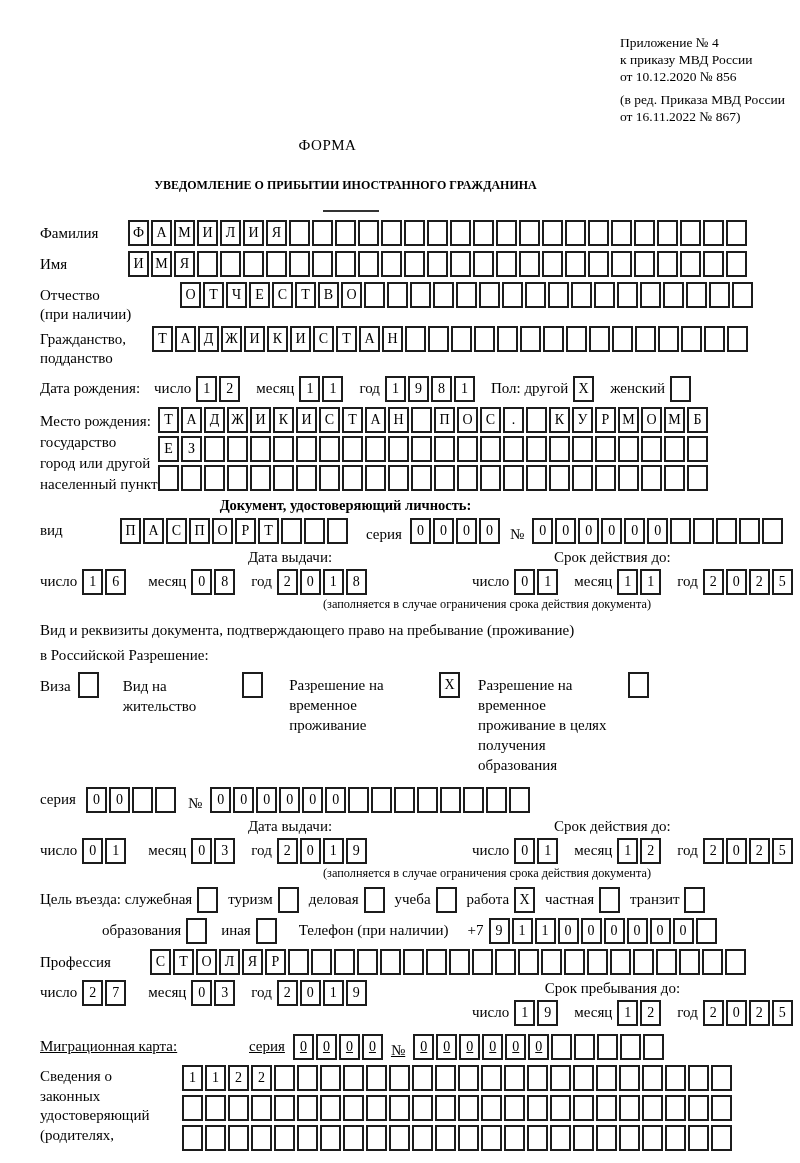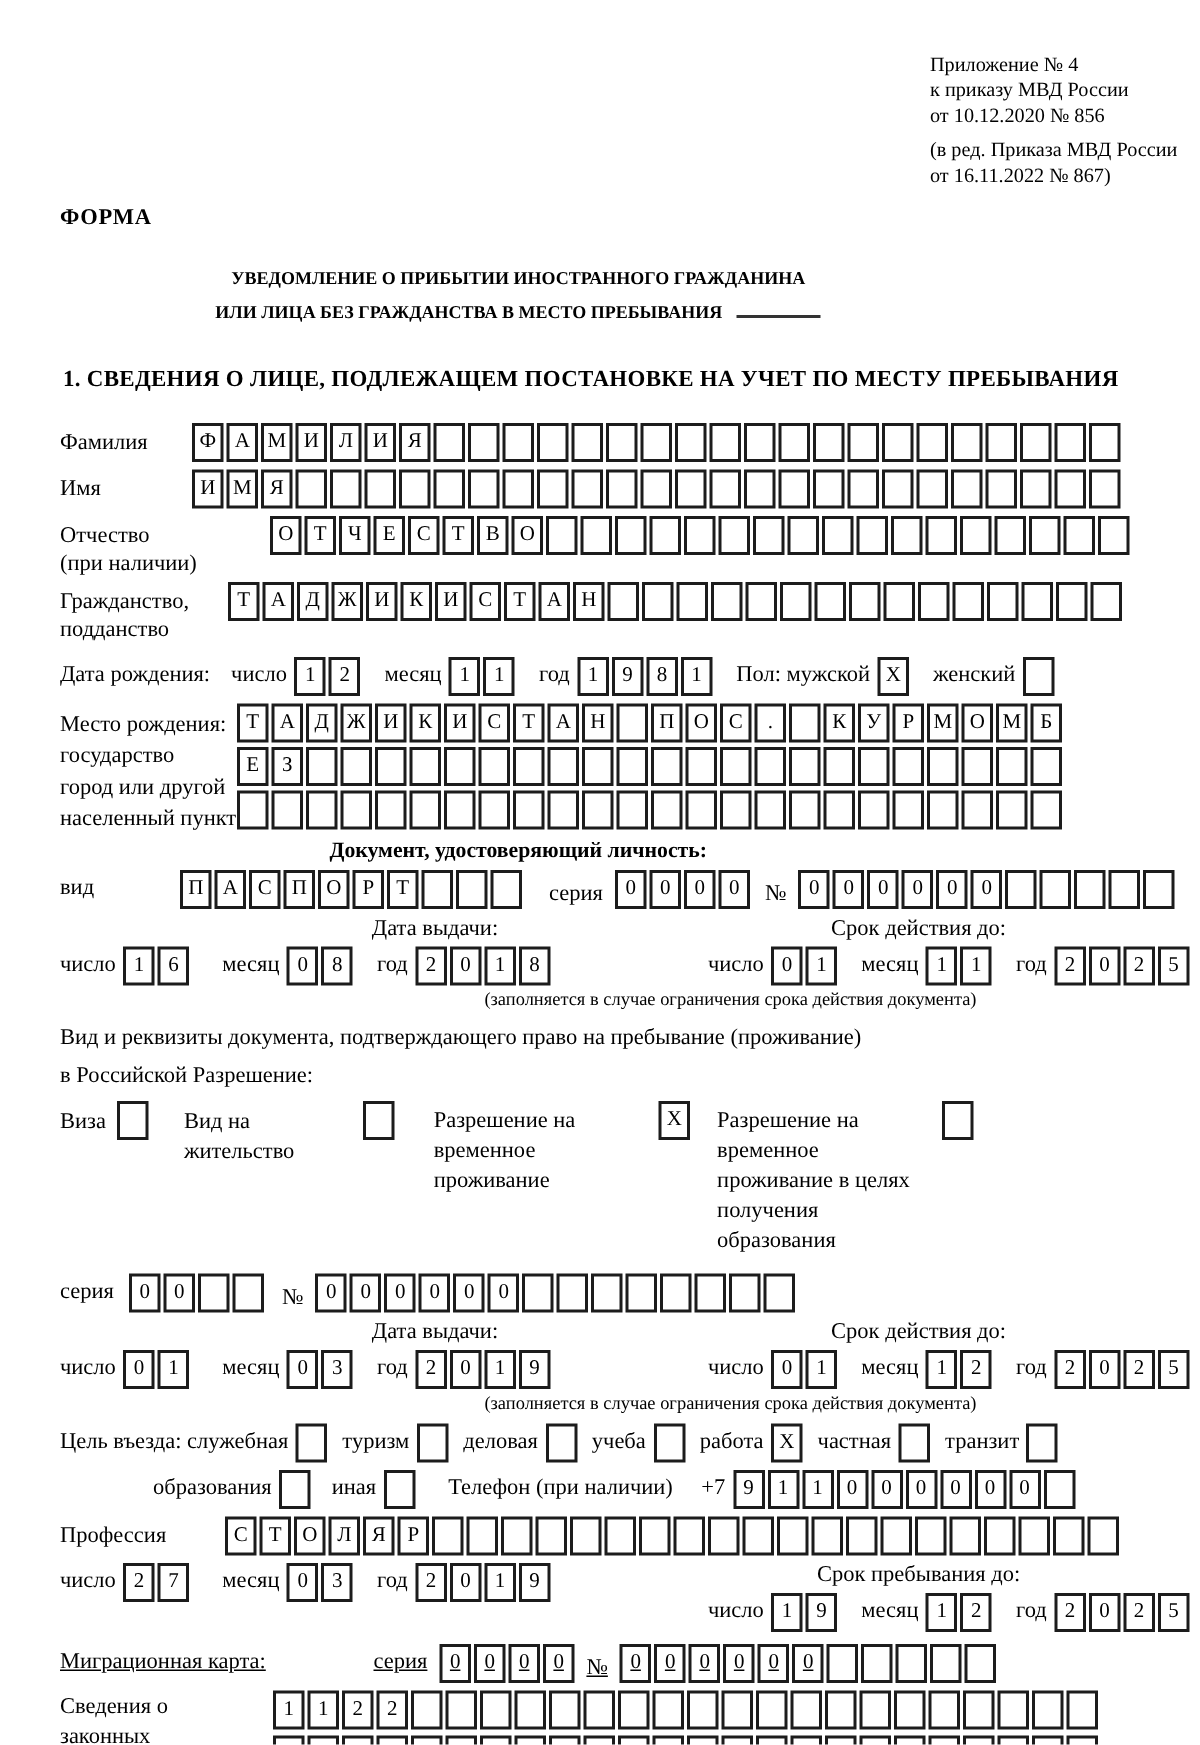--- a/index.html
+++ b/index.html
@@ -2,21 +2,21 @@
 <html><head>
 <meta charset="utf-8">
 <style>
   html,body{margin:0;padding:0;}
   body{width:800px;height:1163px;overflow:hidden;background:#fff;color:#000;
        font-family:"Liberation Serif","DejaVu Serif",serif;}
   .page{padding:34px 25px 0 40px;box-sizing:border-box;width:676px;height:1163px;}
 
   .top-right{margin-left:580px;font-size:13.5px;line-height:17px;white-space:nowrap;}
   .rev-block{margin-top:6px;}
-  .forma{margin-top:12px;text-align:left;padding-right:36px;font-weight:bold;font-size:15px;letter-spacing:.5px;}
+  .forma{margin-top:12px;text-align:center;padding-right:36px;font-weight:normal;font-size:15px;letter-spacing:.5px;}
 
   .title{margin-top:20px;text-align:center;font-weight:bold;font-size:12px;line-height:23px;}
   .blank{display:inline-block;width:56px;height:13px;border-bottom:2px solid #333;margin-left:10px;}
 
   .sec-heading{margin:24px 0 20px 2px;font-weight:bold;font-size:15.3px;white-space:nowrap;letter-spacing:.2px;}
 
   .row{display:flex;align-items:flex-start;margin-bottom:5px;}
   .cells{display:inline-flex;flex-wrap:nowrap;}
   .cell{box-sizing:border-box;flex:none;width:21px;height:26px;border:2px solid #1c1c1c;margin-right:2px;
         display:inline-flex;align-items:center;justify-content:center;font-size:14px;background:#fff;}
@@ -58,24 +58,23 @@
     <div class="rev-block">
       <div>(в ред. Приказа МВД России</div>
       <div>от 16.11.2022 № 867)</div>
     </div>
   </div>
 
   <div class="forma">ФОРМА</div>
 
   <div class="title">
     <div>УВЕДОМЛЕНИЕ О ПРИБЫТИИ ИНОСТРАННОГО ГРАЖДАНИНА</div>
-    <div><span>ИЛИ ЛИЦА БЕЗ ГРАЖДАНСТВА В МЕСТО ПРЕБЫВАНИЯ</span><span class="blank"></span></div>
-  </div>
-
-  <div class="sec-heading">1. СВЕДЕНИЯ О ЛИЦЕ, ПОДЛЕЖАЩЕМ ПОСТАНОВКЕ НА УЧЕТ ПО МЕСТУ ПРЕБЫВАНИЯ</div>
+    <div><span class="blank"></span></div>
+  </div>
+
 
   <div class="row">
     <span class="lbl w88">Фамилия</span>
     <span class="cells">
         <span class="cell">Ф</span>
         <span class="cell">А</span>
         <span class="cell">М</span>
         <span class="cell">И</span>
         <span class="cell">Л</span>
         <span class="cell">И</span>
@@ -217,21 +216,21 @@
         <span class="cell">1</span>
         <span class="cell">1</span>
       </span>
     <span class="il gap14">год</span>
     <span class="cells">
         <span class="cell">1</span>
         <span class="cell">9</span>
         <span class="cell">8</span>
         <span class="cell">1</span>
       </span>
-    <span class="il gap14">Пол: мужской</span>
+    <span class="il gap14">Пол: другой</span>
     <span class="cell">X</span>
     <span class="il gap14">женский</span>
     <span class="cell"></span>
   </div>
 
   <div class="row" style="margin-bottom:2px;">
     <span class="lbl w118" style="line-height:21px;">
       <span style="display:block">Место рождения:</span>
       <span style="display:block">государство</span>
       <span style="display:block">город или другой</span>

